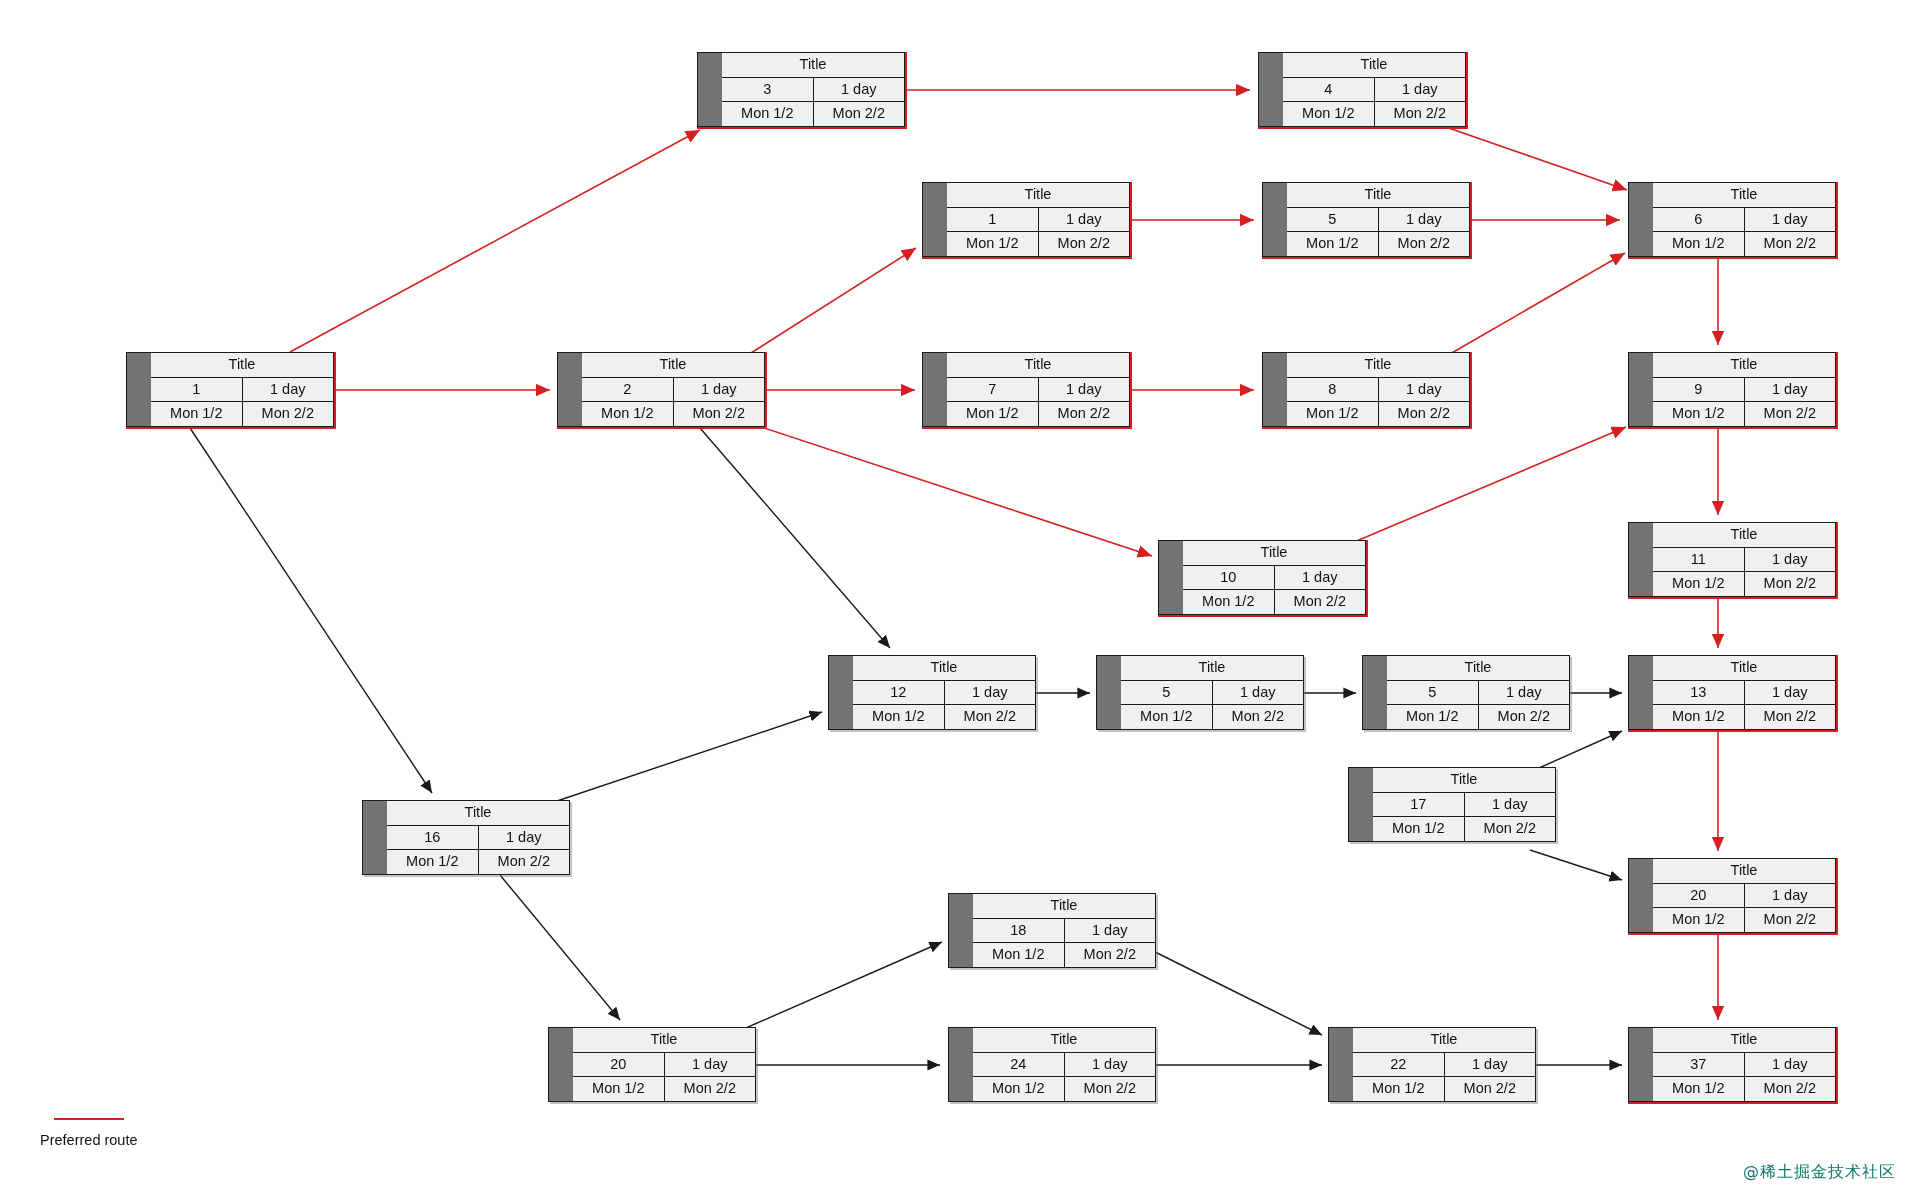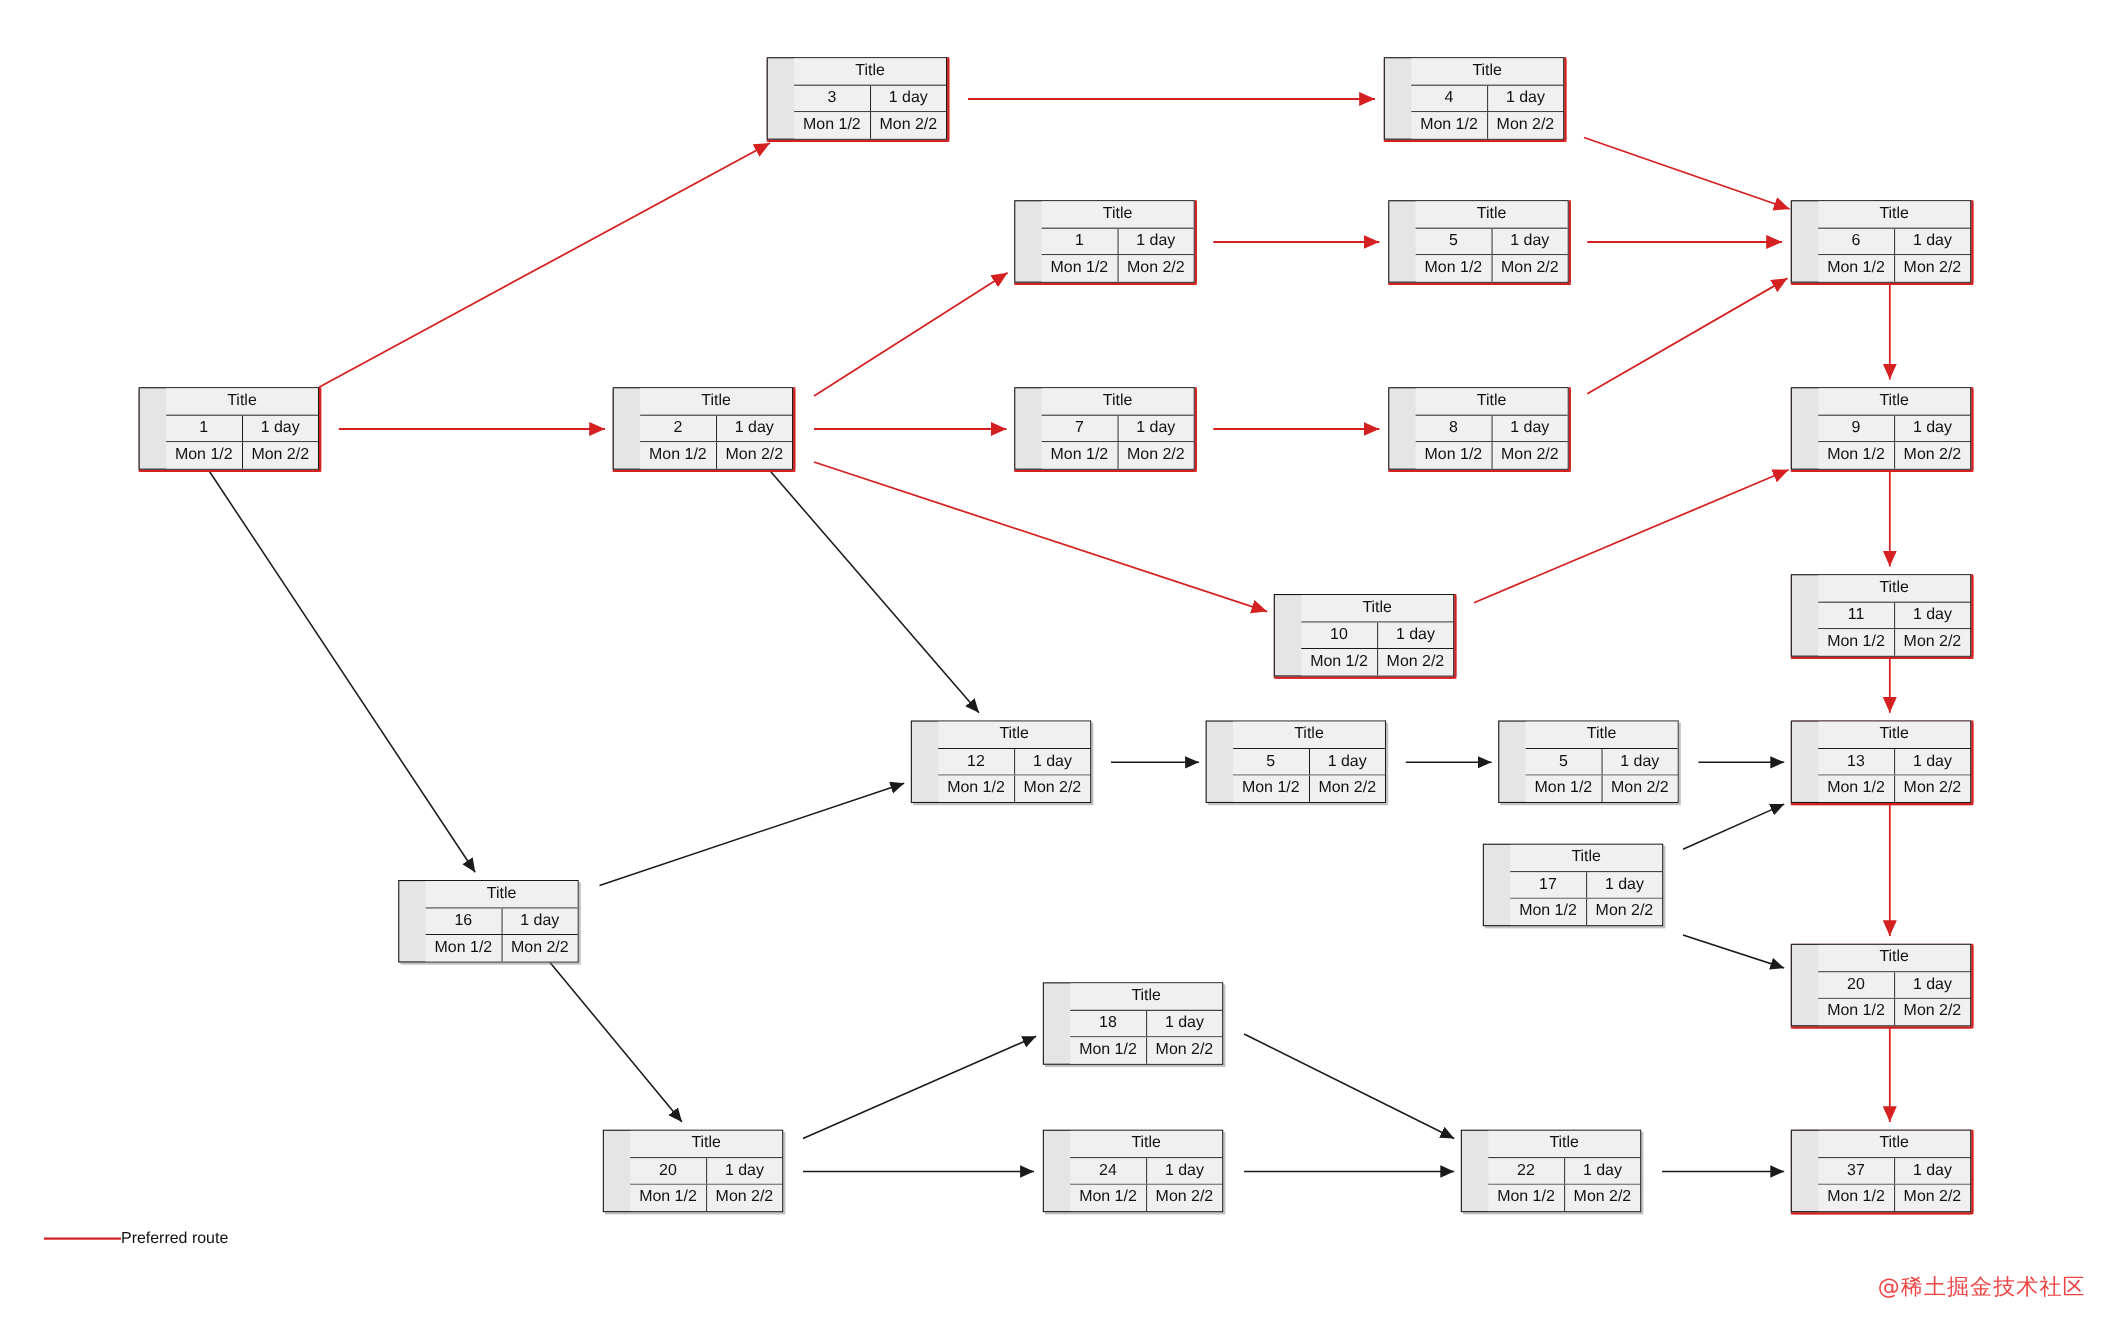--- a/index.html
+++ b/index.html
@@ -2,22 +2,22 @@
 <html><head>
 <meta charset="utf-8">
 <style>
   html,body{margin:0;padding:0;background:#ffffff;}
   body{font-family:"Liberation Sans","DejaVu Sans",sans-serif;}
   #canvas{position:relative;width:1924px;height:1197px;background:#fff;overflow:hidden;}
   #edges{position:absolute;left:0;top:0;width:1924px;height:1197px;}
 
   .node{
     position:absolute;
-    width:164px;
-    background:#e5e5e5;
+    width:208px;
+    background:#737373;
     border:1px solid #1a1a1a;
     box-sizing:border-box;
     font-size:14.5px;
     color:#111;
     z-index:5;
     box-shadow:2px 2px 0 rgba(120,120,120,.45);
     padding-left:24px;
   }
   .node.pref{
     border-color:#1a1a1a;
@@ -35,27 +35,27 @@
     flex:1 1 50%;
     text-align:center;
     padding:3px 0 4px;
     background:#f0f0f0;
     line-height:1.15;
     white-space:nowrap;
   }
   .node .c.left{border-right:1px solid #1a1a1a;}
   .node .row2{border-bottom:1px solid #1a1a1a;}
 
-  #legend{position:absolute;left:40px;top:1118px;display:flex;align-items:center;gap:0;z-index:6;}
+  #legend{position:absolute;left:40px;top:1118px;display:flex;align-items:center;gap:12px;z-index:6;flex-direction:column;}
   #legend .swatch{display:block;width:70px;height:0;border-top:2px solid #d42020;}
   #legend .lbl{font-size:14.5px;color:#111;}
 
   #watermark{
     position:absolute;right:28px;bottom:14px;
-    font-size:20px;color:#ef4444;letter-spacing:1px;
+    font-size:16px;color:#0f766e;letter-spacing:1px;
     font-family:"DejaVu Sans",sans-serif;
     z-index:6;user-select:none;
   }
 </style>
 </head>
 <body>
 
 <div id="canvas">
 
   <svg id="edges" viewBox="0 0 1924 1197" xmlns="http://www.w3.org/2000/svg">

